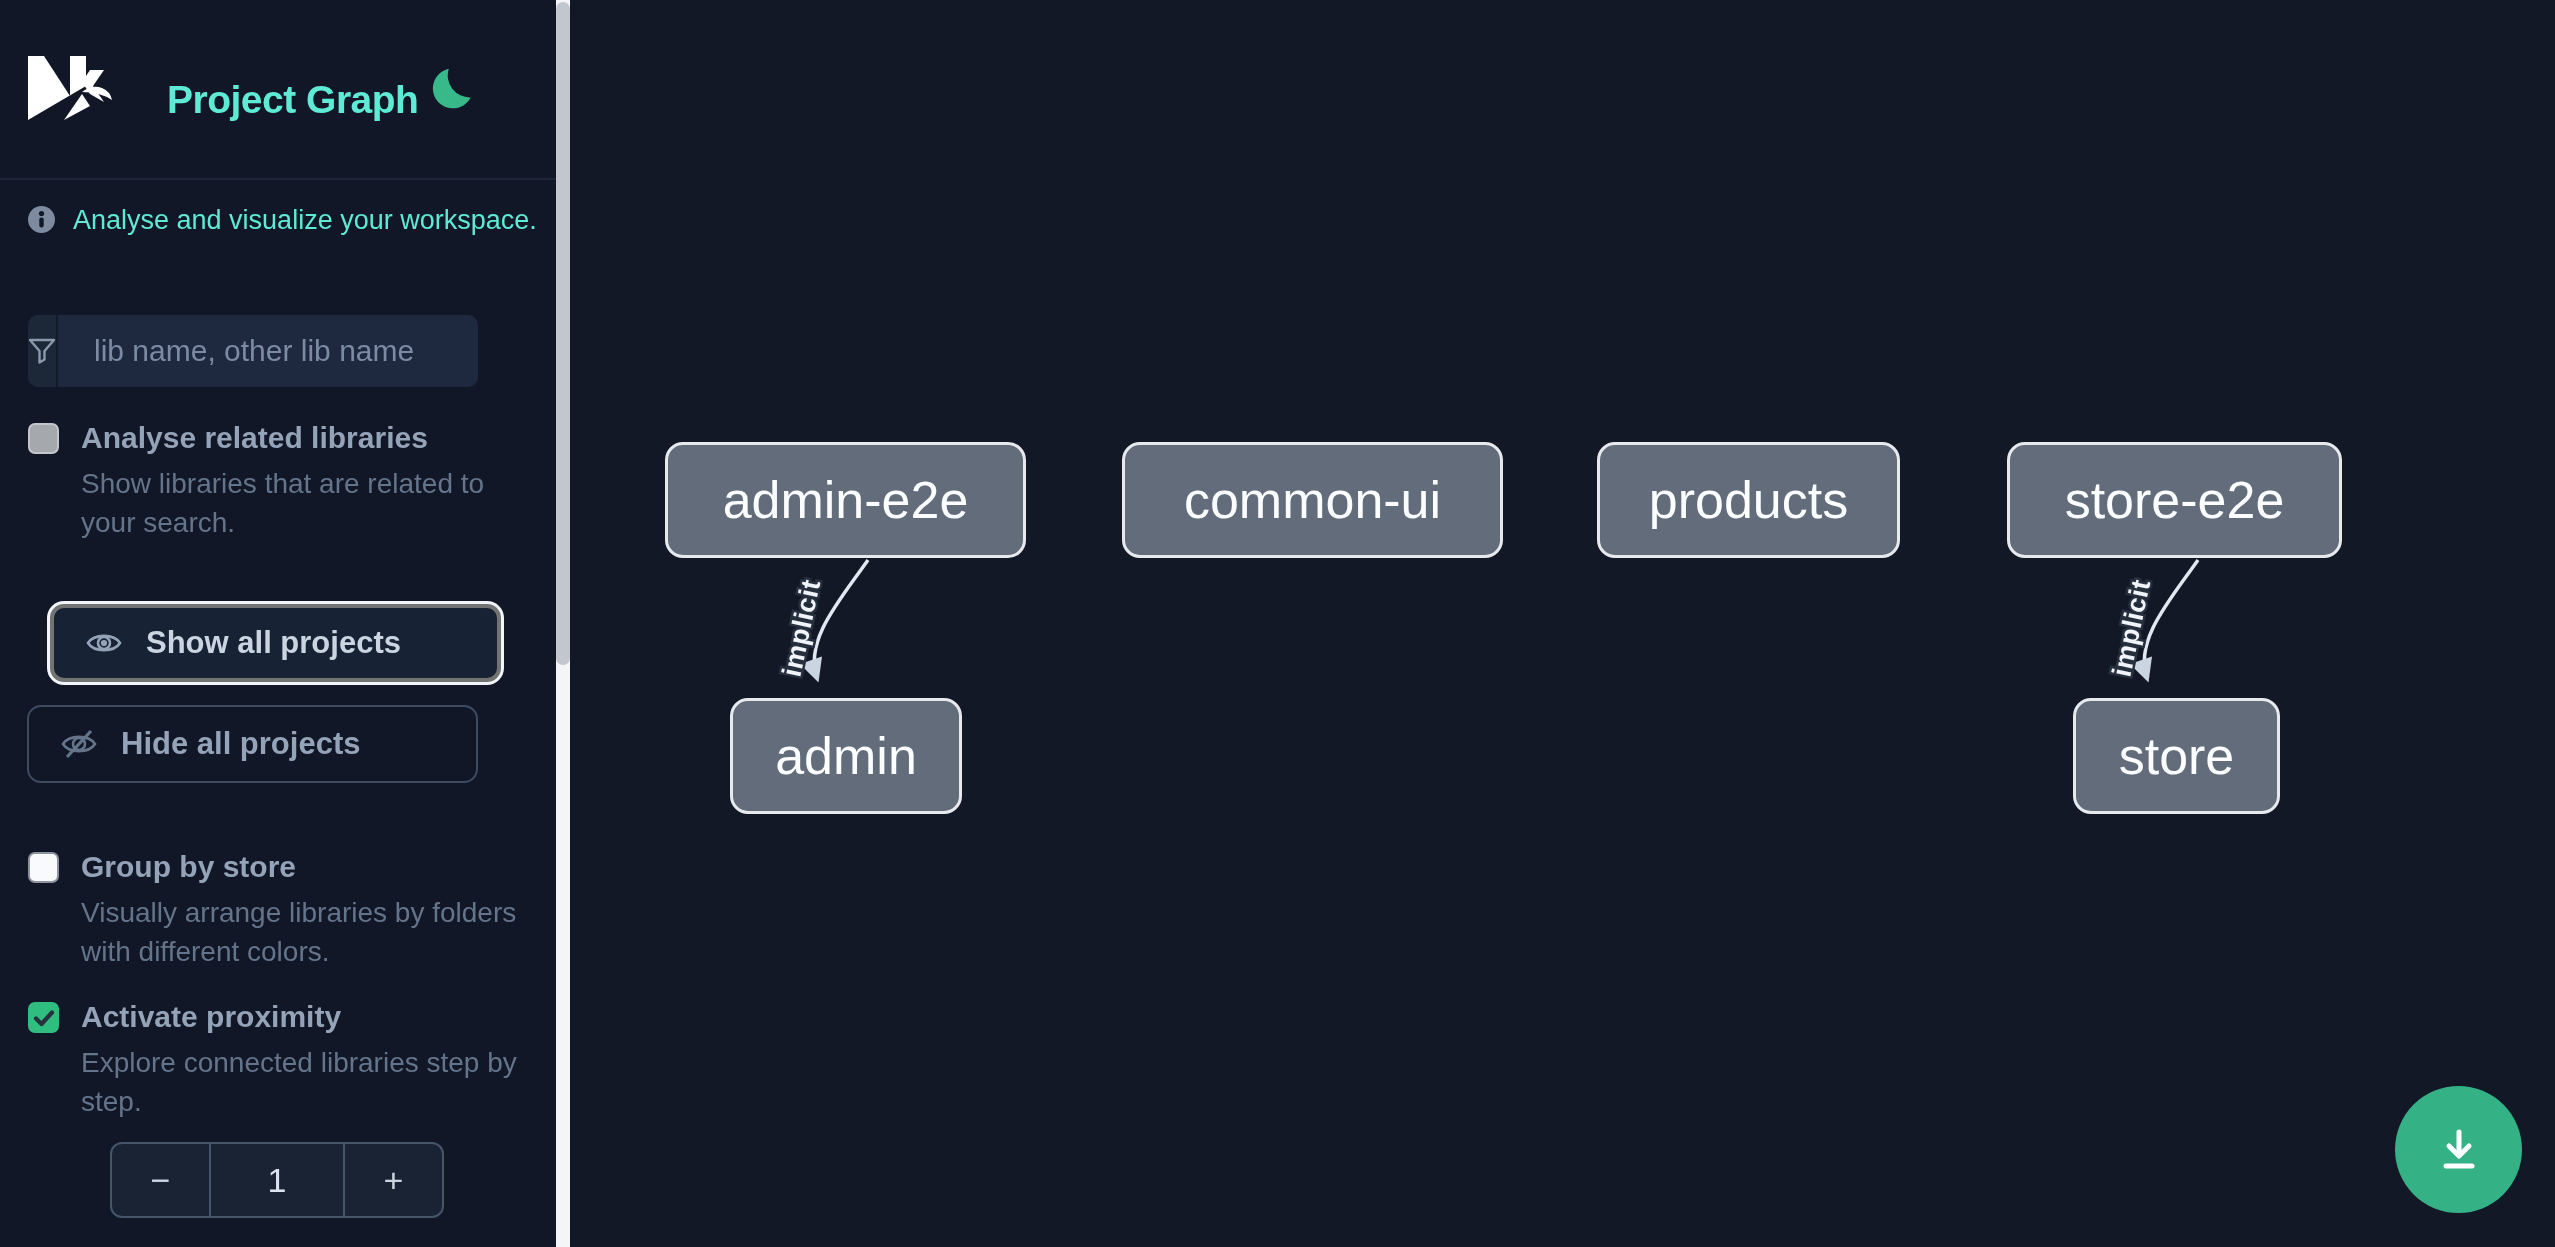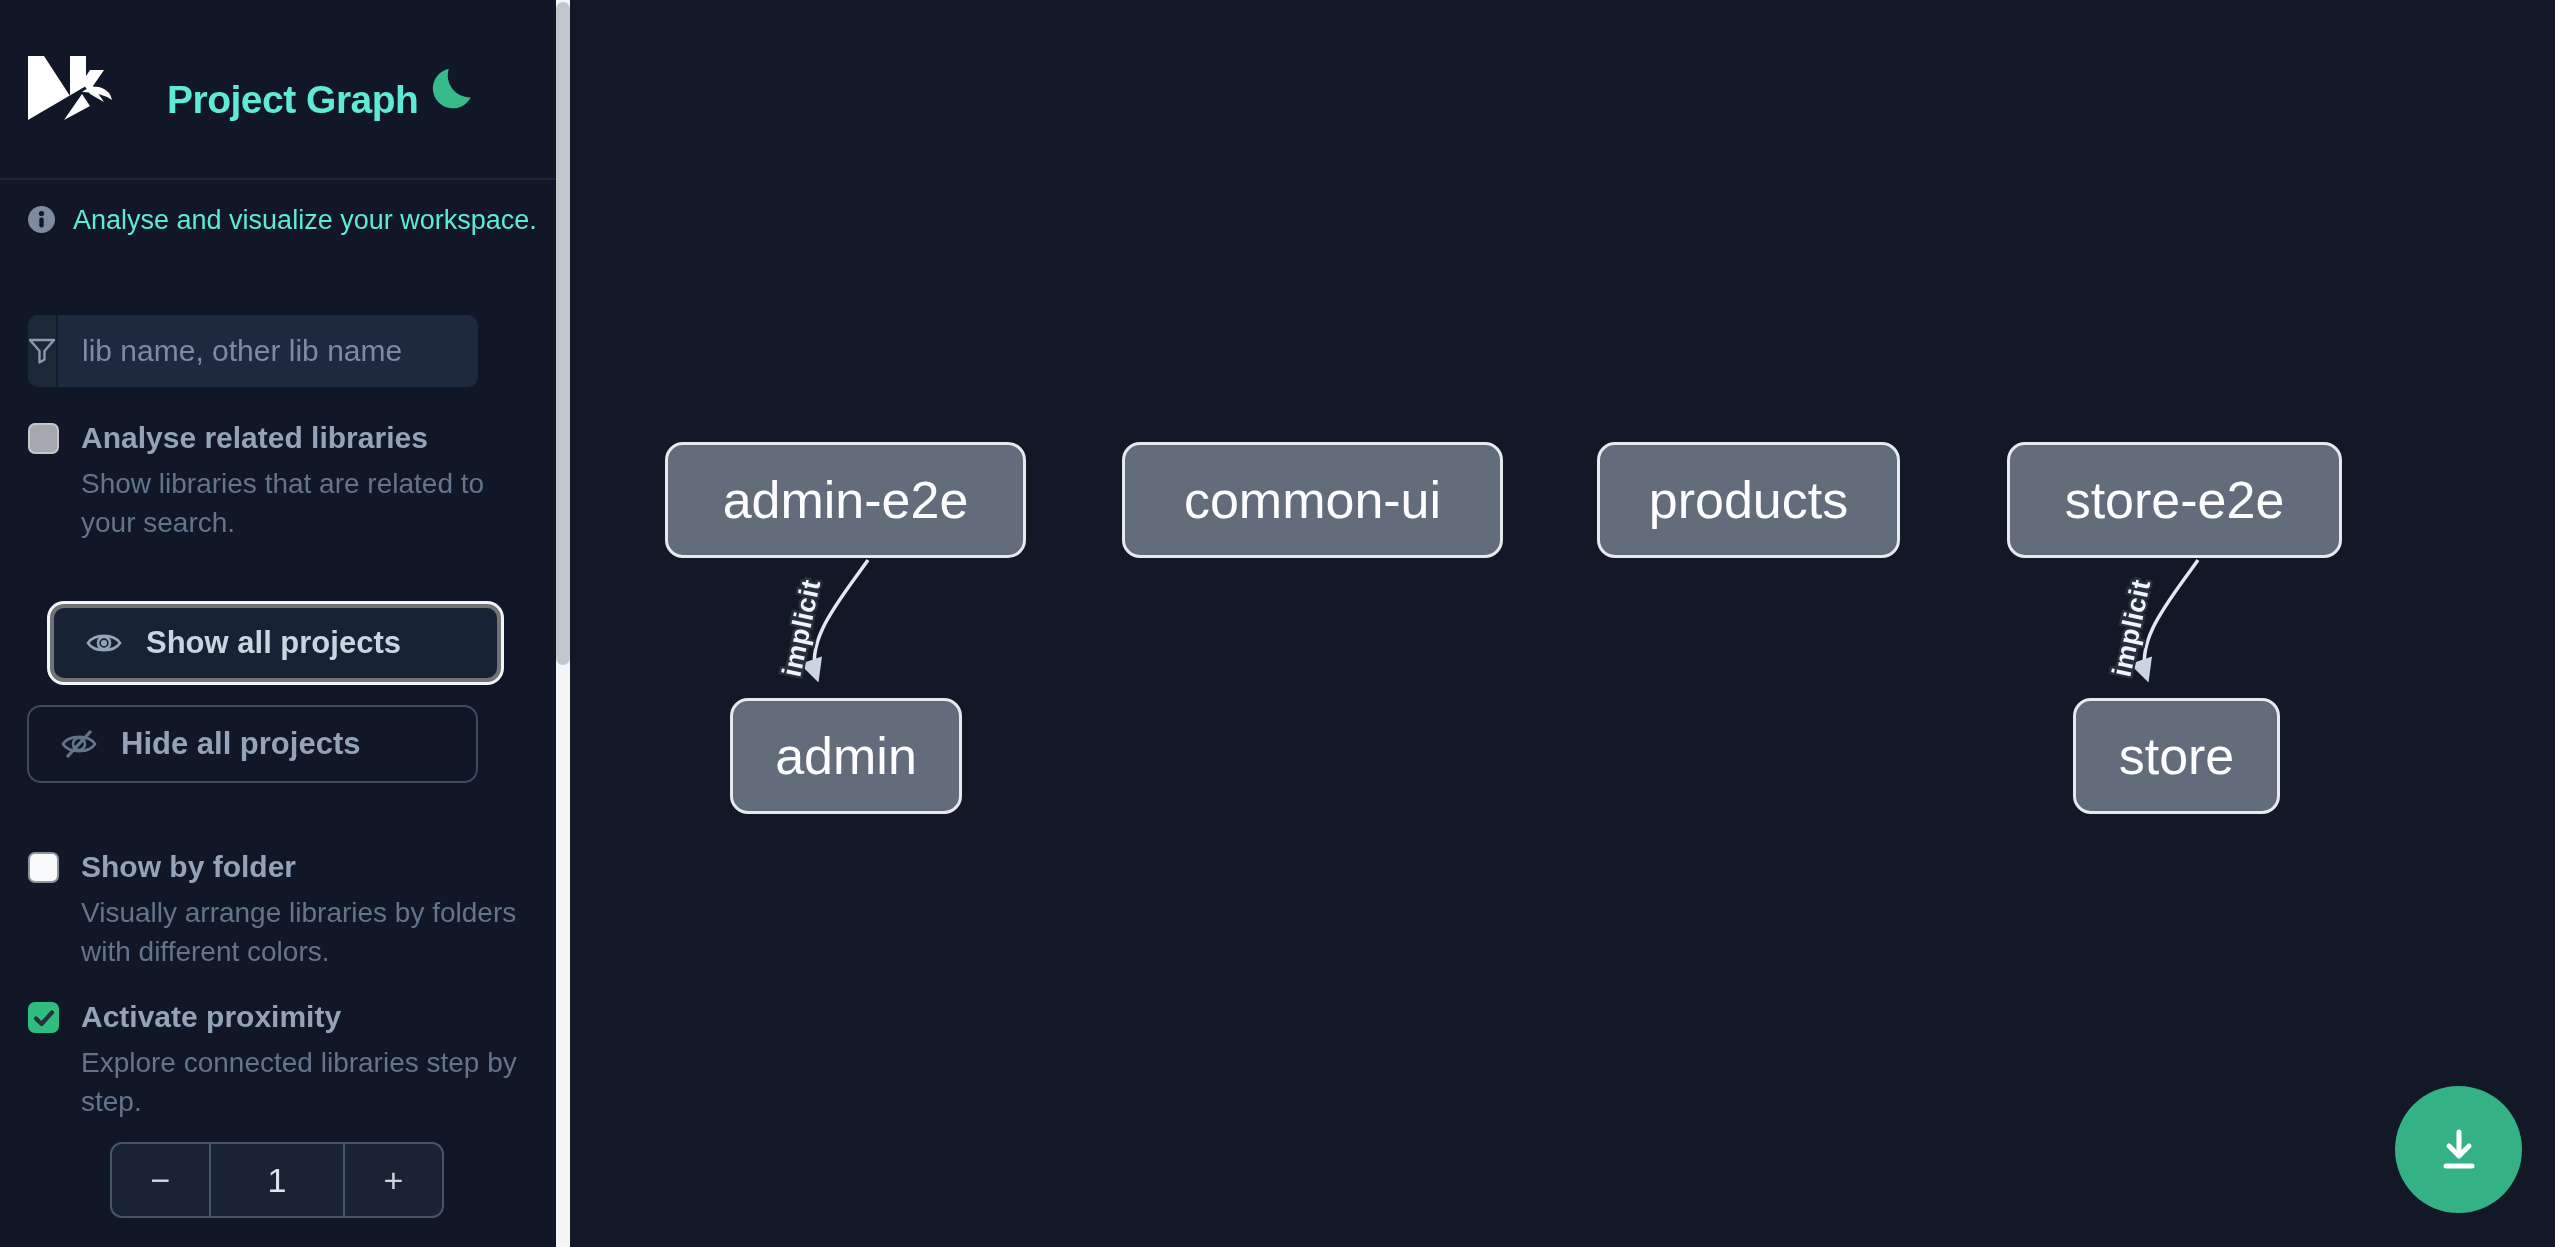--- a/index.html
+++ b/index.html
@@ -38,21 +38,21 @@
     position:absolute; top:315px; left:28px; width:450px; height:72px;
     background:#1e2940; border-radius:10px; display:flex; align-items:stretch; overflow:hidden;
   }
   .search-iconwrap {
     width:58px; display:flex; align-items:center; justify-content:center;
     border-right:2px solid #121a2b; background:#1c2738;
   }
   .search-input {
     flex:1; background:transparent; border:none; outline:none;
     font-family:"Liberation Sans", sans-serif;
-    font-size:30px; color:#cbd5e1; padding:0 24px;
+    font-size:30px; color:#cbd5e1; padding:0 36px;
   }
   .search-input::placeholder { color:#7c8ba3; opacity:1; }
 
   .opt-block { position:absolute; left:28px; display:flex; align-items:flex-start; }
   .checkbox {
     width:31px; height:31px; border-radius:7px; flex:none; margin-top:2px; cursor:pointer;
     position:relative;
   }
   .cb-disabled { background:#a5a8ad; border:2px solid #c3c6cb; }
   .cb-unchecked { background:#f8fafc; border:2px solid #8d949f; }
@@ -191,21 +191,21 @@
         <path d="M2 18 C8 8.5 28 8.5 34 18 C28 27.5 8 27.5 2 18 z"></path>
         <circle cx="18" cy="18" r="6"></circle>
         <line x1="6" y1="31" x2="30" y2="5" stroke-width="3.2"></line>
       </svg>
       <span class="btn-label" style="color:#94a3b8;">Hide all projects</span>
     </button>
 
     <div class="opt-block" style="top:850px;">
       <div class="checkbox cb-unchecked"></div>
       <div class="opt-texts">
-        <div class="opt-label">Show by folder</div>
+        <div class="opt-label">Group by store</div>
         <div class="opt-desc">Visually arrange libraries by folders with different colors.</div>
       </div>
     </div>
 
     <div class="opt-block" style="top:1000px;">
       <div class="checkbox cb-checked">
         <svg width="24" height="24" viewBox="0 0 24 24" fill="none" stroke="#27303c" stroke-width="4.2" stroke-linecap="round" stroke-linejoin="round">
           <path d="M4 12.5 l5.5 5.5 L20 6.5"></path>
         </svg>
       </div>

